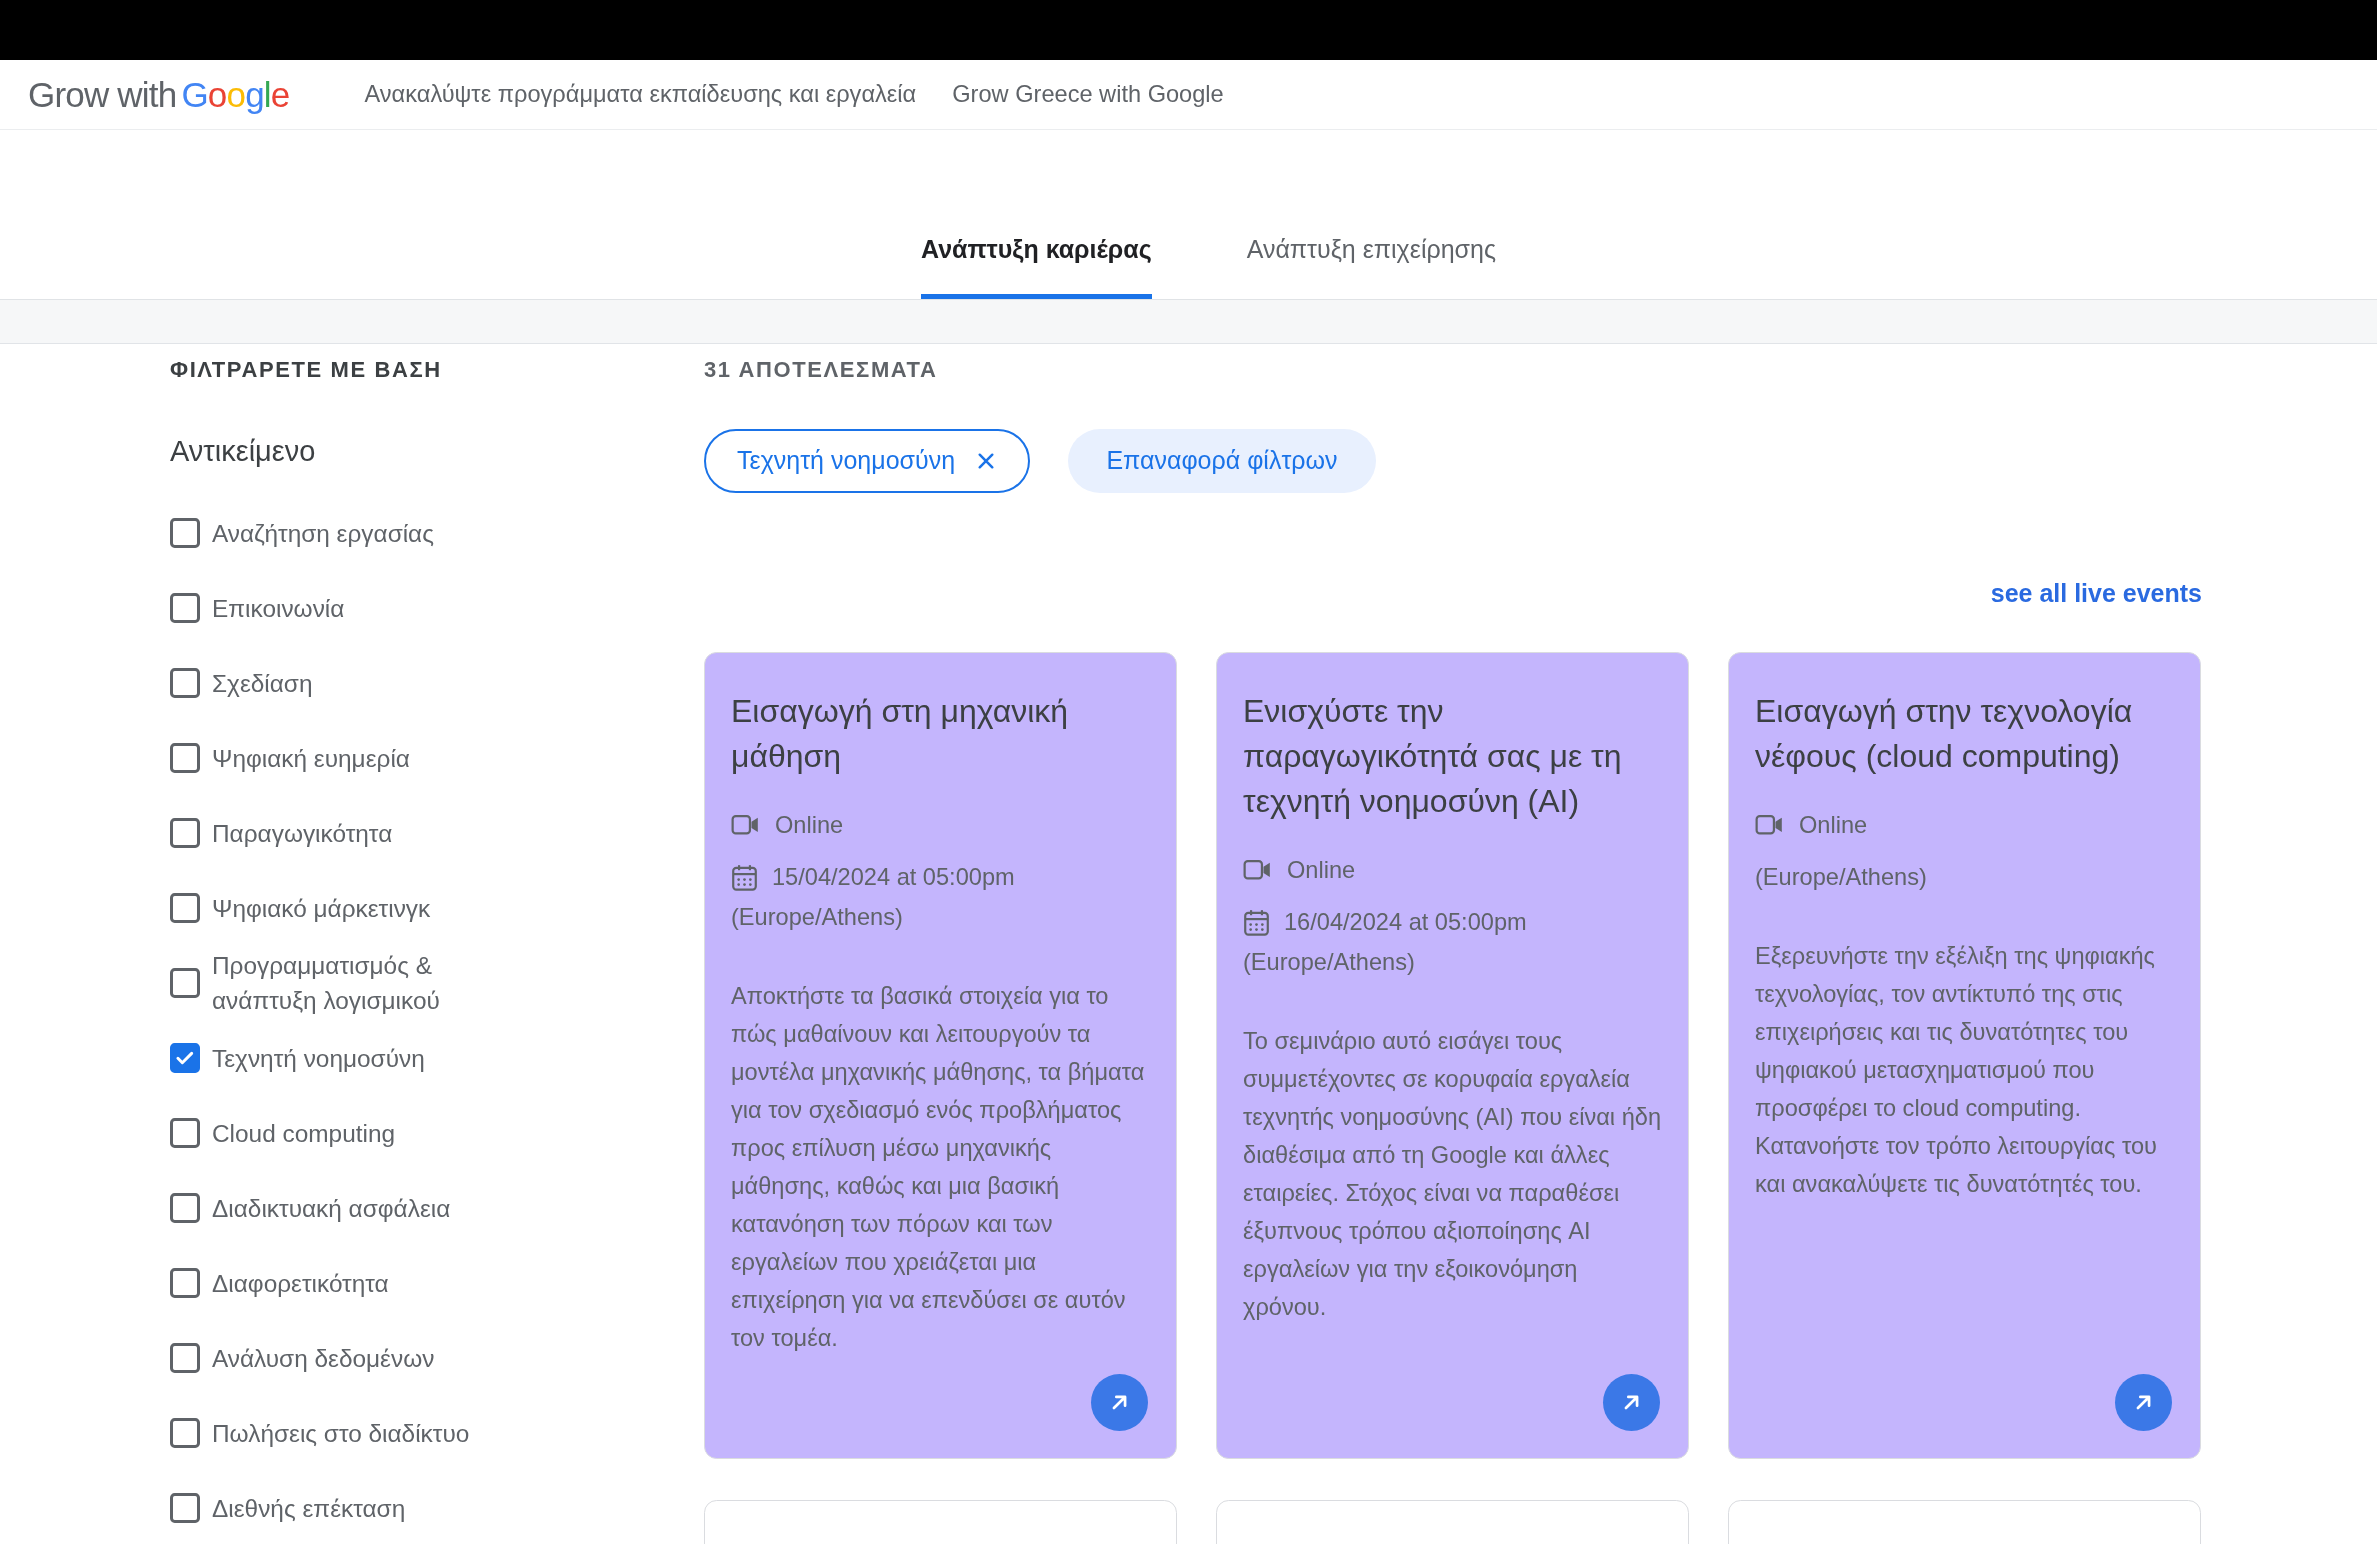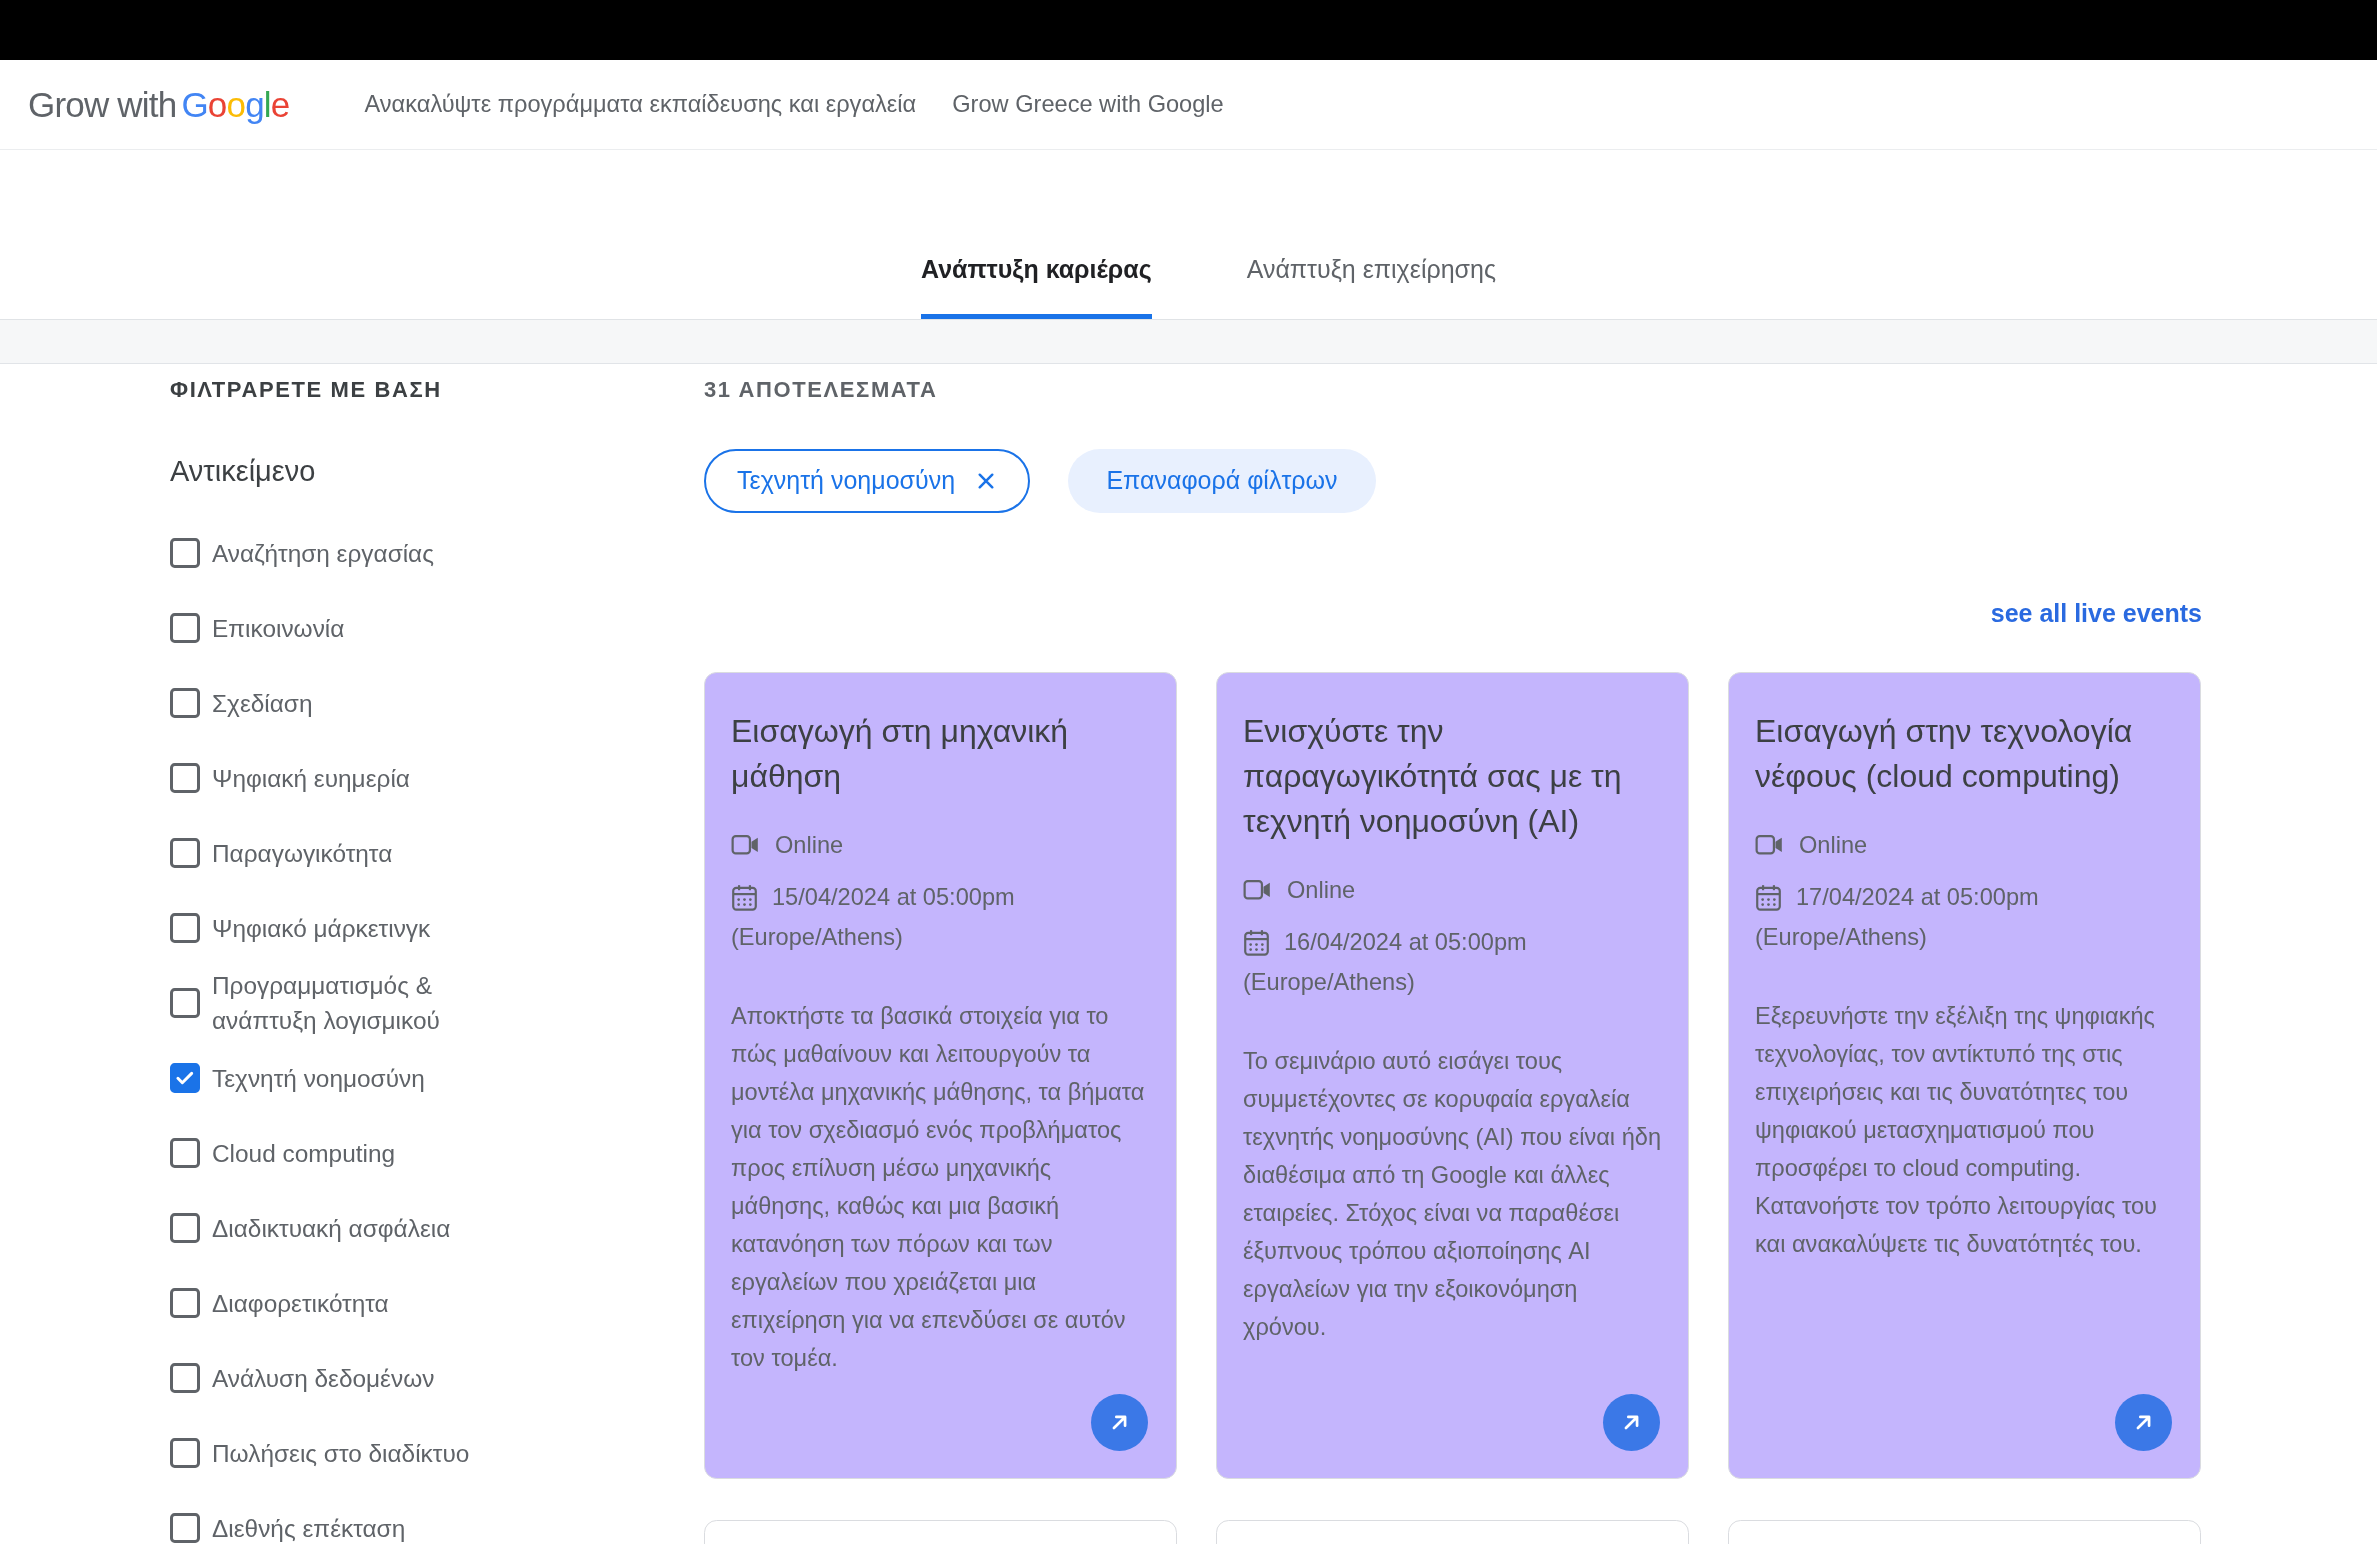--- a/index.html
+++ b/index.html
@@ -1,21 +1,21 @@
 <!DOCTYPE html>
 <html lang="el" style="font-size:12.6px"><head>
 <meta charset="utf-8">
 <style>
   * { margin:0; padding:0; box-sizing:border-box; }
   html,body { width:2377px; height:1544px; overflow:hidden; background:#fff;
               font-family:"Liberation Sans","DejaVu Sans",sans-serif; }
 
   .topbar { height:60px; background:#000; }
 
-  .header { height:90px; background:#fff; border-bottom:1.6px solid #ebedef;
+  .header { height:70px; background:#fff; border-bottom:1.6px solid #ebedef;
             display:flex; align-items:center; padding-left:28px; }
   .logo { font-size:35px; color:#5f6368; letter-spacing:-0.8px; white-space:nowrap; display:flex; }
   .logo-google { margin-left:5px; font-weight:400; }
   .header-nav { margin-left:75px; display:flex; gap:36px; }
   .nav-link { font-size:23.6px; color:#5f6368; cursor:pointer; white-space:nowrap; }
 
   .tab-section { background:#fff; border-bottom:1.6px solid #e0e3e6; padding-top:102px; }
   .tabs { display:flex; justify-content:center; gap:55px; }
   .tab { font-size:25px; line-height:35px; color:#5f6368; padding-bottom:27px;
          border-bottom:5.5px solid transparent; cursor:pointer;margin-left:40px; }
@@ -294,35 +294,20 @@
   <div class="event-card">
     <div class="card-title">Εισαγωγή στην τεχνολογία νέφους (cloud computing)</div>
     <div class="meta-row meta-online">
       <svg class="icon" width="30" height="23.6" viewBox="0 0 38 30">
         <rect x="2" y="4" width="22" height="22" rx="4" fill="none" stroke="#5f6368" stroke-width="2.8"></rect>
         <path d="M26 11 L34 6 L34 24 L26 19 Z" fill="#5f6368"></path>
       </svg>
       <span class="meta-text">Online</span>
     </div>
     <div class="meta-date">
-      <div class="meta-row">
-        <svg class="icon" width="27" height="28" viewBox="0 0 34 36">
-          <rect x="2.5" y="5" width="29" height="28" rx="4" fill="none" stroke="#5f6368" stroke-width="2.8"></rect>
-          <line x1="2.5" y1="13" x2="31.5" y2="13" stroke="#5f6368" stroke-width="2.8"></line>
-          <line x1="10" y1="1.5" x2="10" y2="8" stroke="#5f6368" stroke-width="2.8"></line>
-          <line x1="24" y1="1.5" x2="24" y2="8" stroke="#5f6368" stroke-width="2.8"></line>
-          <circle cx="9.5" cy="20" r="1.7" fill="#5f6368"></circle>
-                <circle cx="17" cy="20" r="1.7" fill="#5f6368"></circle>
-                <circle cx="24.5" cy="20" r="1.7" fill="#5f6368"></circle>
-          <circle cx="9.5" cy="26.5" r="1.7" fill="#5f6368"></circle>
-                <circle cx="17" cy="26.5" r="1.7" fill="#5f6368"></circle>
-                <circle cx="24.5" cy="26.5" r="1.7" fill="#5f6368"></circle>
-        </svg>
-        <span class="meta-text">17/04/2024 at 05:00pm</span>
-      </div>
       <div class="meta-text tz-line">(Europe/Athens)</div>
     </div>
     <div class="card-desc">Εξερευνήστε την εξέλιξη της ψηφιακής τεχνολογίας, τον αντίκτυπό της στις επιχειρήσεις και τις δυνατότητες του ψηφιακού μετασχηματισμού που προσφέρει το cloud computing. Κατανοήστε τον τρόπο λειτουργίας του και ανακαλύψετε τις δυνατότητές του.</div>
     <button class="open-btn">
       <svg width="27" height="27" viewBox="0 0 34 34">
         <path d="M10 24 L24 10 M13 10 H24 V21" stroke="#fff" stroke-width="3.4" fill="none" stroke-linecap="round" stroke-linejoin="round"></path>
       </svg>
     </button>
   </div>
 </div>

